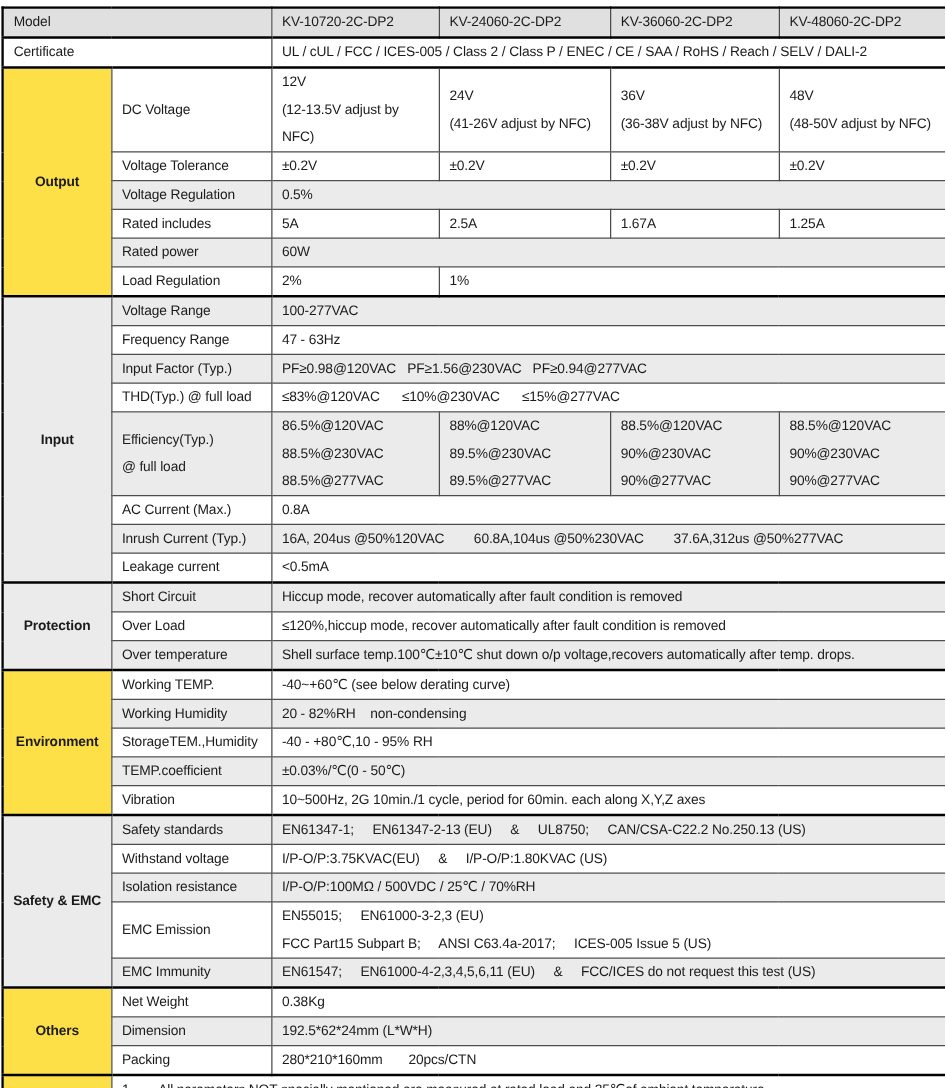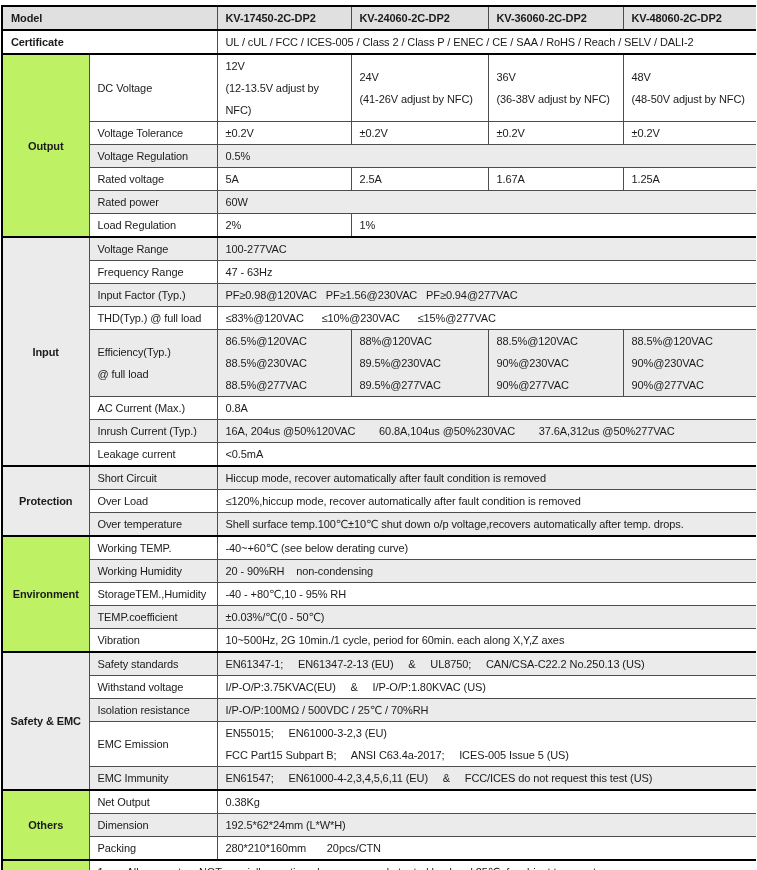--- a/index.html
+++ b/index.html
@@ -9,42 +9,42 @@
     --border-light:#4d4d4d;
     --ink:#1b1b1b;
   }
   html,body{background:#fff;}
   body{margin:5px 1px 0 1px; font-family:"Liberation Sans","DejaVu Sans",sans-serif;}
   table{border-collapse:collapse; width:755px; table-layout:fixed; border:2px solid var(--border-strong);}
   td{border:1px solid var(--border-light); font-size:11px; color:var(--ink);
      line-height:22px; padding:0 4px 0 8px; white-space:pre-wrap;
      vertical-align:middle; letter-spacing:-0.1px; overflow:hidden;}
   tr.shade td{background:var(--stripe);}
-  tr.hdr td{background:var(--header-bg); font-weight:bold;}
-  td.sec{background:#bef264; font-weight:bold; text-align:center; padding:0 2px;}
-  td.b{font-weight:bold;}
+  tr.hdr td{background:var(--header-bg); font-weight:normal;}
+  td.sec{background:#fde047; font-weight:bold; text-align:center; padding:0 2px;}
+  td.b{font-weight:normal;}
   tr.sec-top td{border-top:2px solid var(--border-strong);}
 </style>
 </head>
 <body>
 
 <table>
   <colgroup>
     <col style="width:87px">
       <col style="width:128px">
       <col style="width:134px">
     <col style="width:137px">
       <col style="width:135px">
       <col style="width:134px">
   </colgroup>
   <tbody>
 
     <tr class="hdr">
       <td colspan="2">Model</td>
-      <td>KV-17450-2C-DP2</td>
+      <td>KV-10720-2C-DP2</td>
       <td>KV-24060-2C-DP2</td>
       <td>KV-36060-2C-DP2</td>
       <td>KV-48060-2C-DP2</td>
     </tr>
 
     <tr class="sec-top">
       <td colspan="2" class="b">Certificate</td>
       <td colspan="4">UL / cUL / FCC / ICES-005 / Class 2 / Class P / ENEC / CE / SAA / RoHS / Reach / SELV / DALI-2</td>
     </tr>
 
@@ -65,21 +65,21 @@
       <td>±0.2V</td>
       <td>±0.2V</td>
       <td>±0.2V</td>
       <td>±0.2V</td>
     </tr>
     <tr class="shade">
       <td>Voltage Regulation</td>
       <td colspan="4">0.5%</td>
     </tr>
     <tr>
-      <td>Rated voltage</td>
+      <td>Rated includes</td>
       <td>5A</td>
       <td>2.5A</td>
       <td>1.67A</td>
       <td>1.25A</td>
     </tr>
     <tr class="shade">
       <td>Rated power</td>
       <td colspan="4">60W</td>
     </tr>
     <tr>
@@ -148,21 +148,21 @@
       <td colspan="4">Shell surface temp.100℃±10℃ shut down o/p voltage,recovers automatically after temp. drops.</td>
     </tr>
 
     <tr class="sec-top">
       <td class="sec" rowspan="5">Environment</td>
       <td>Working TEMP.</td>
       <td colspan="4">-40~+60℃ (see below derating curve)</td>
     </tr>
     <tr class="shade">
       <td>Working Humidity</td>
-      <td colspan="4">20 - 90%RH    non-condensing</td>
+      <td colspan="4">20 - 82%RH    non-condensing</td>
     </tr>
     <tr>
       <td>StorageTEM.,Humidity</td>
       <td colspan="4">-40 - +80℃,10 - 95% RH</td>
     </tr>
     <tr class="shade">
       <td>TEMP.coefficient</td>
       <td colspan="4">±0.03%/℃(0 - 50℃)</td>
     </tr>
     <tr>
@@ -188,21 +188,21 @@
       <td colspan="4">EN55015;     EN61000-3-2,3 (EU)
 FCC Part15 Subpart B;     ANSI C63.4a-2017;     ICES-005 Issue 5 (US)</td>
     </tr>
     <tr class="shade">
       <td>EMC Immunity</td>
       <td colspan="4">EN61547;     EN61000-4-2,3,4,5,6,11 (EU)     &amp;     FCC/ICES do not request this test (US)</td>
     </tr>
 
     <tr class="sec-top">
       <td class="sec" rowspan="3">Others</td>
-      <td>Net Output</td>
+      <td>Net Weight</td>
       <td colspan="4">0.38Kg</td>
     </tr>
     <tr class="shade">
       <td>Dimension</td>
       <td colspan="4">192.5*62*24mm (L*W*H)</td>
     </tr>
     <tr>
       <td>Packing</td>
       <td colspan="4">280*210*160mm       20pcs/CTN</td>
     </tr>

